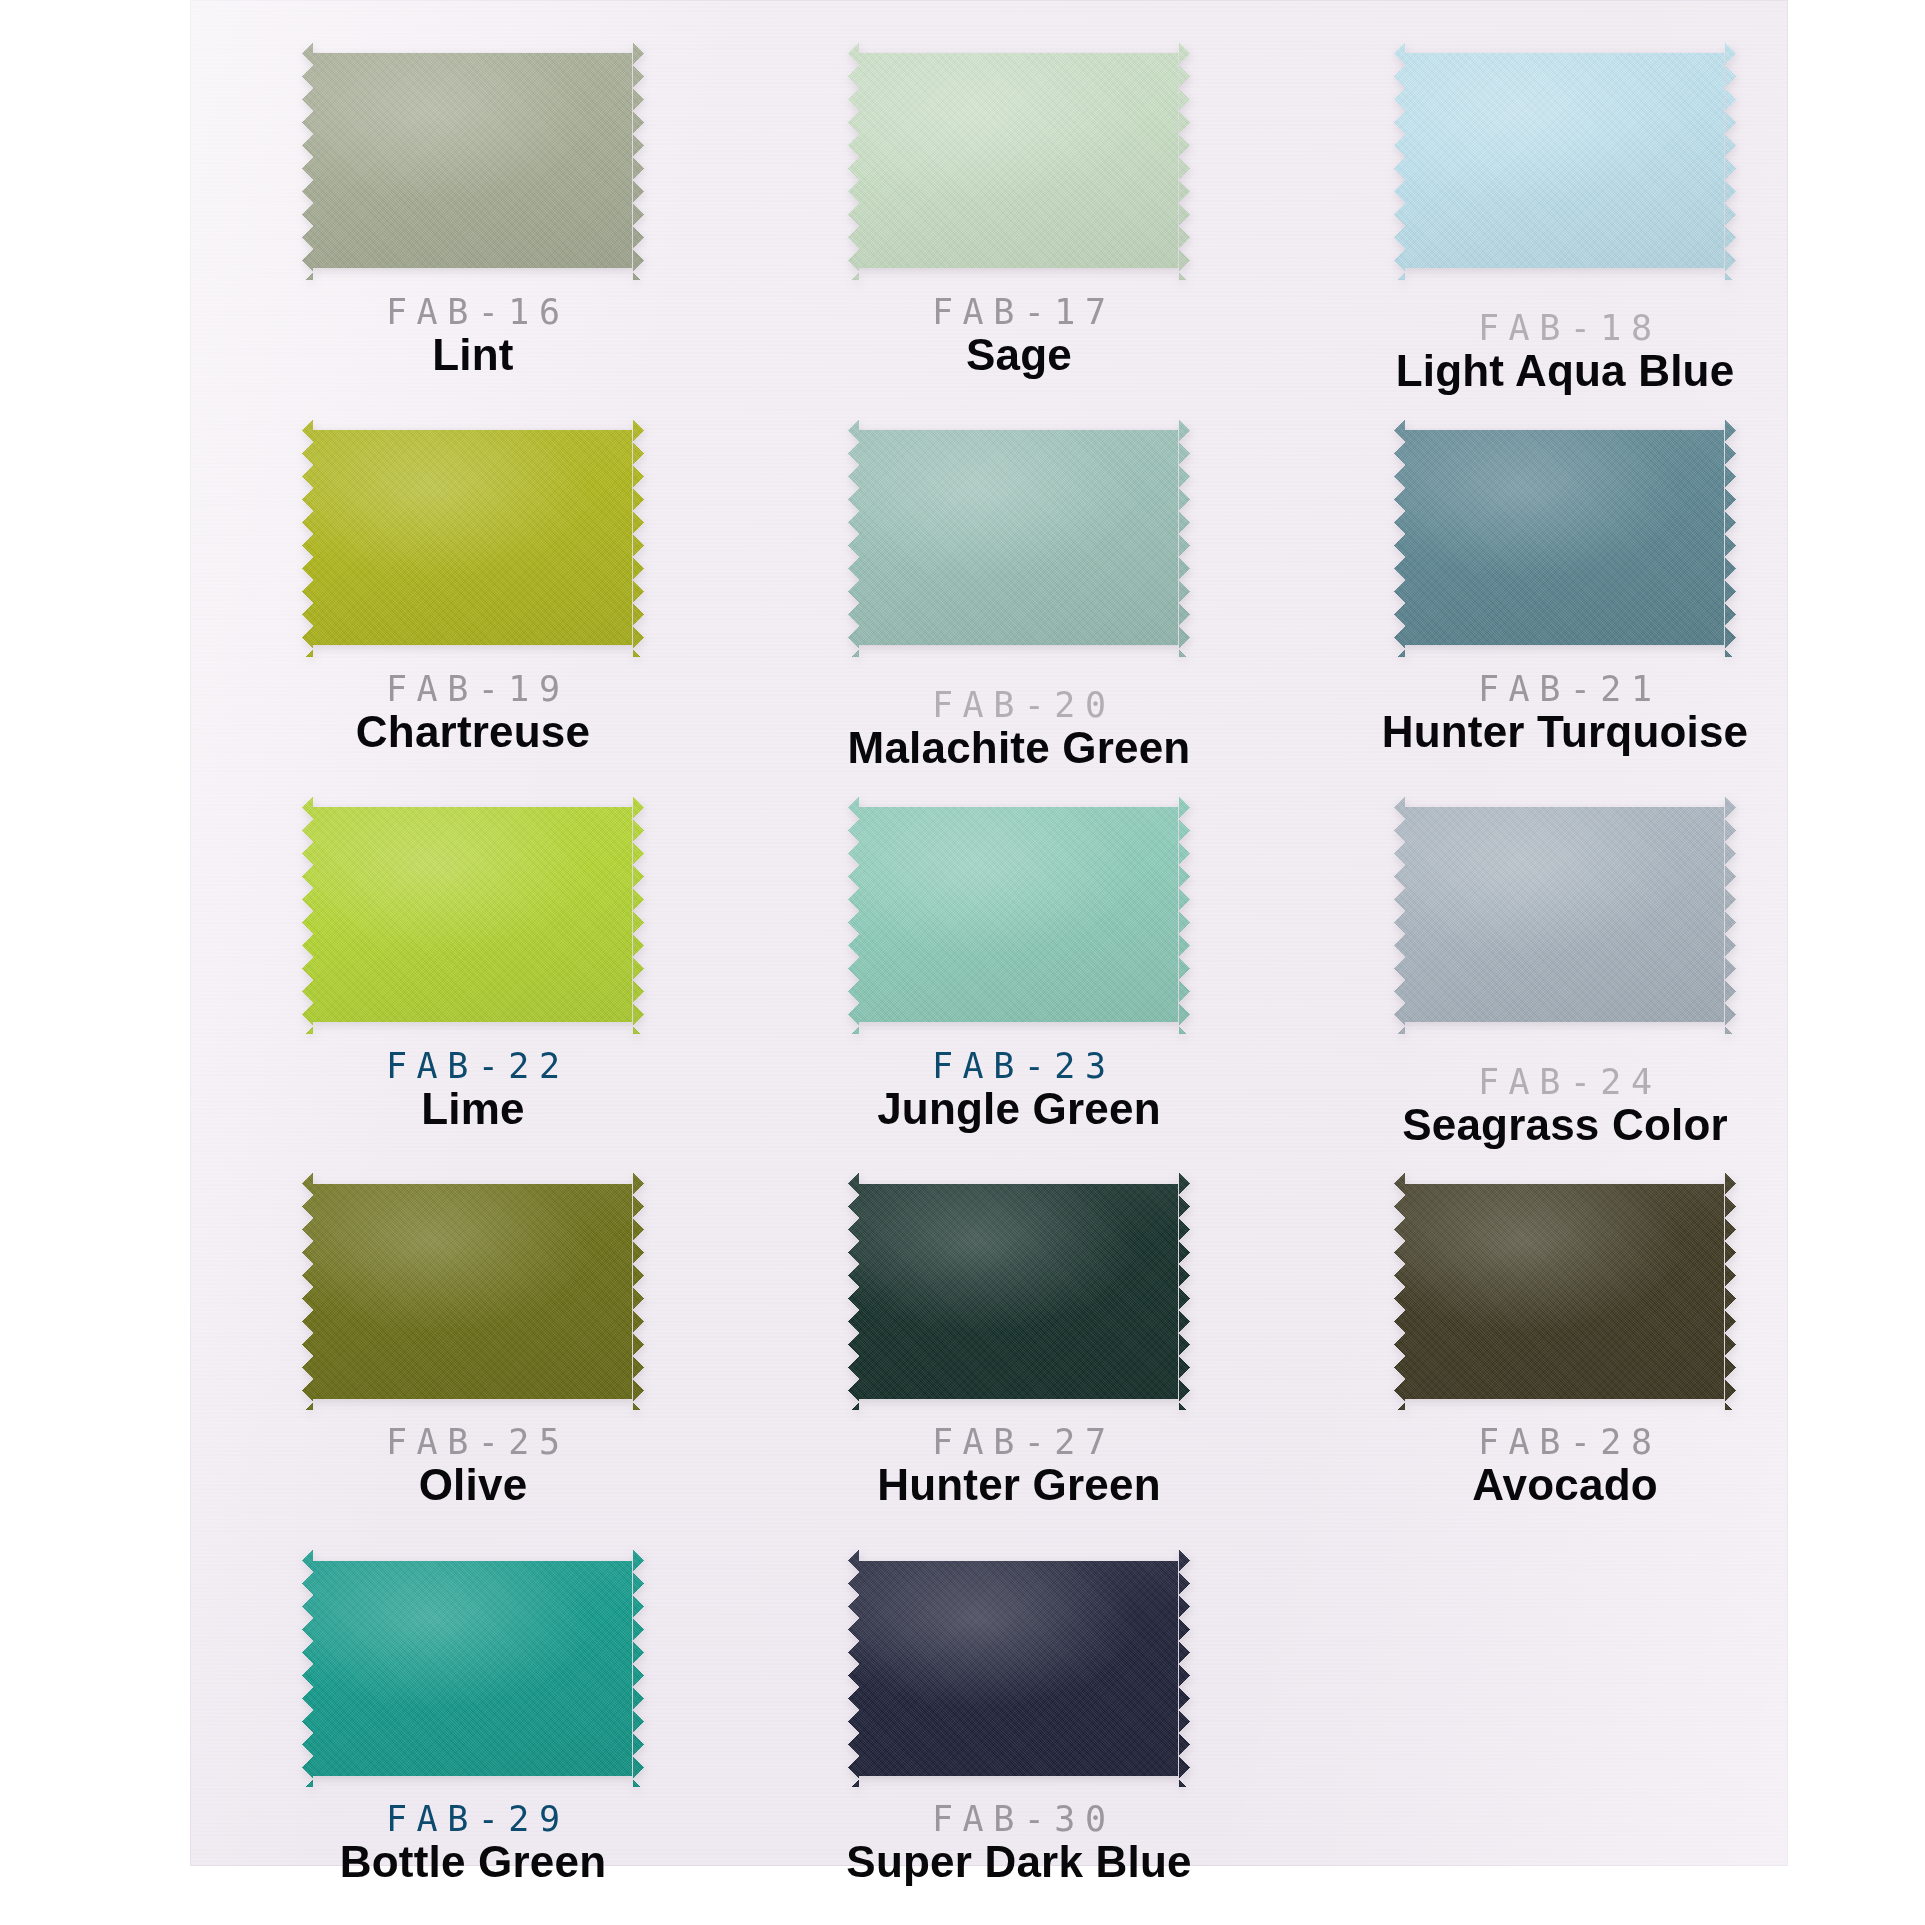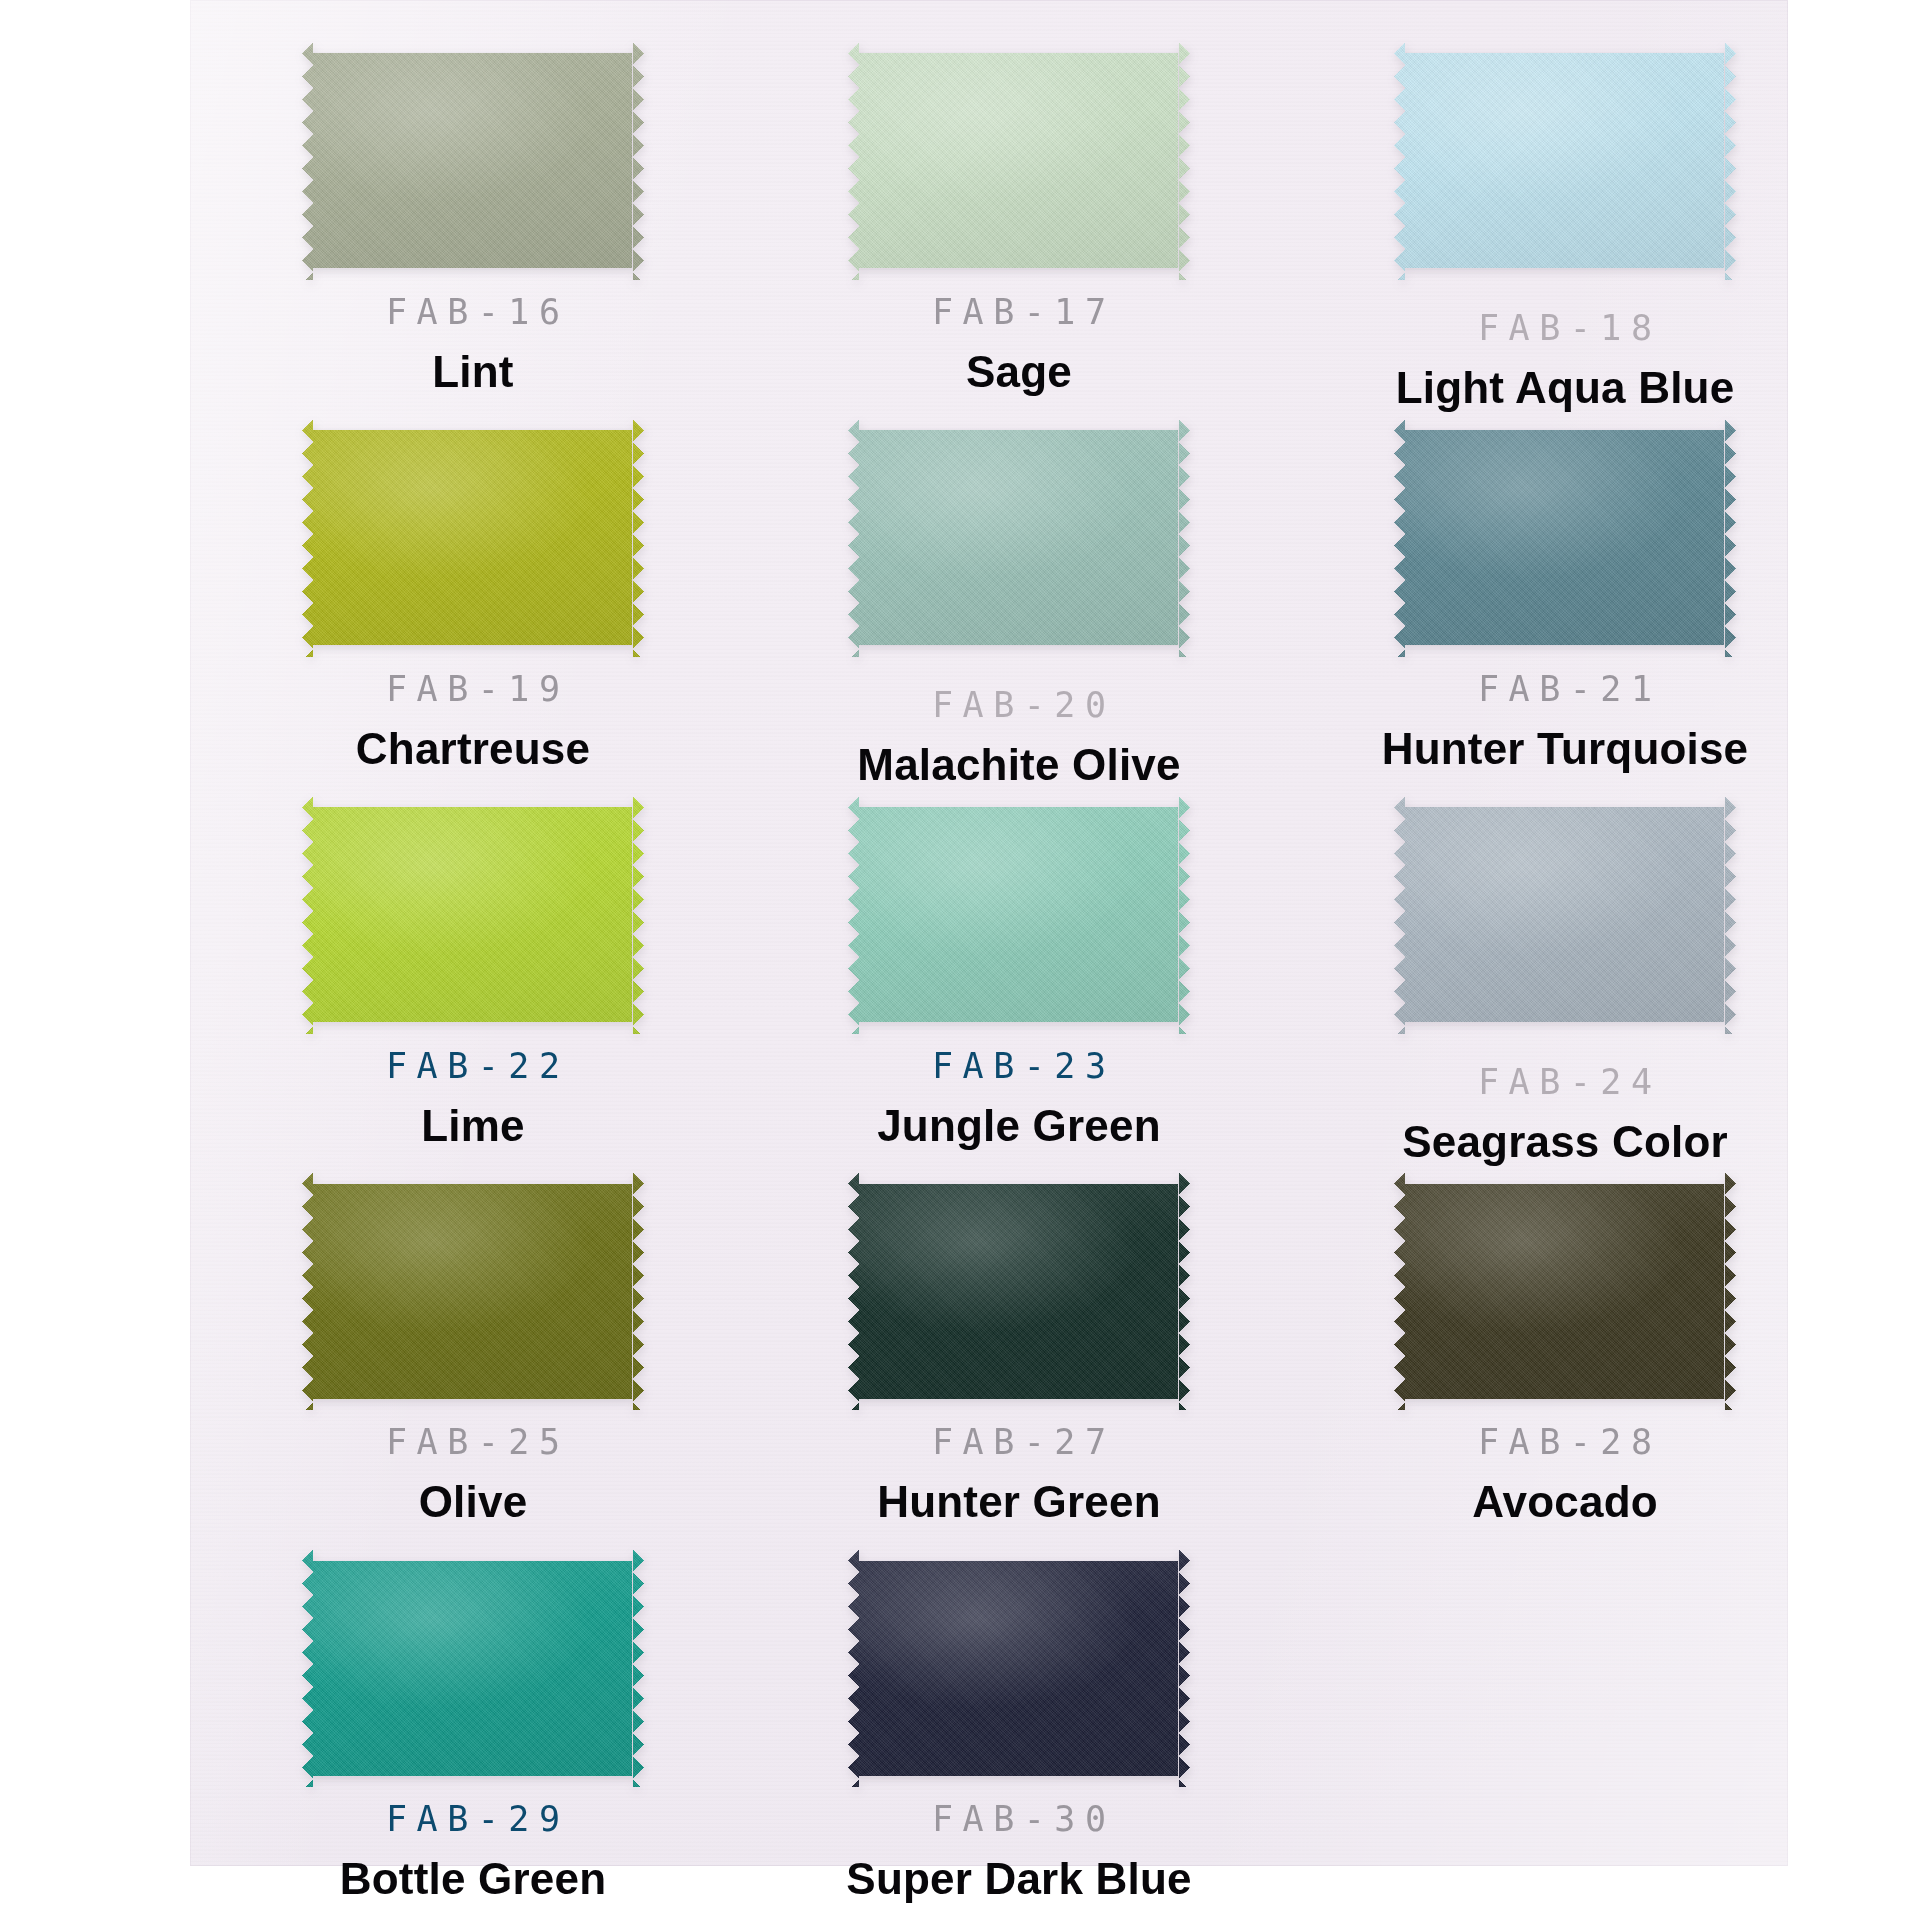--- a/index.html
+++ b/index.html
@@ -98,21 +98,21 @@
     font-size:35px;
     letter-spacing:9.5px;
     color:#9b979e;
     font-family:"DejaVu Sans Mono","Liberation Mono",monospace;
     font-weight:400;
     white-space:nowrap;
     text-indent:9.5px;
     line-height:1;
   }
   .name{
-    margin-top:19px;
+    margin-top:2px;
     font-size:44px;
     font-weight:bold;
     color:#08070a;
     letter-spacing:0.2px;
     white-space:nowrap;
     line-height:1.05;
   }
   
   .code.faint{ color:#0c4a6e; }
   .code.mid{ color:#b3adb4;margin-top:31px; }
@@ -149,21 +149,21 @@
         <div class="swatch" style="background: rgb(176, 184, 30);"></div>
       </div>
       <div class="code">FAB-19</div>
       <div class="name">Chartreuse</div>
     </div>
     <div class="cell">
       <div class="swatch-wrap">
         <div class="swatch" style="background: rgb(155, 194, 184);"></div>
       </div>
       <div class="code mid">FAB-20</div>
-      <div class="name">Malachite Olive</div>
+      <div class="name">Malachite Green</div>
     </div>
     <div class="cell">
       <div class="swatch-wrap">
         <div class="swatch" style="background: rgb(93, 135, 147);"></div>
       </div>
       <div class="code">FAB-21</div>
       <div class="name">Hunter Turquoise</div>
     </div>
     <div class="cell">
       <div class="swatch-wrap">

